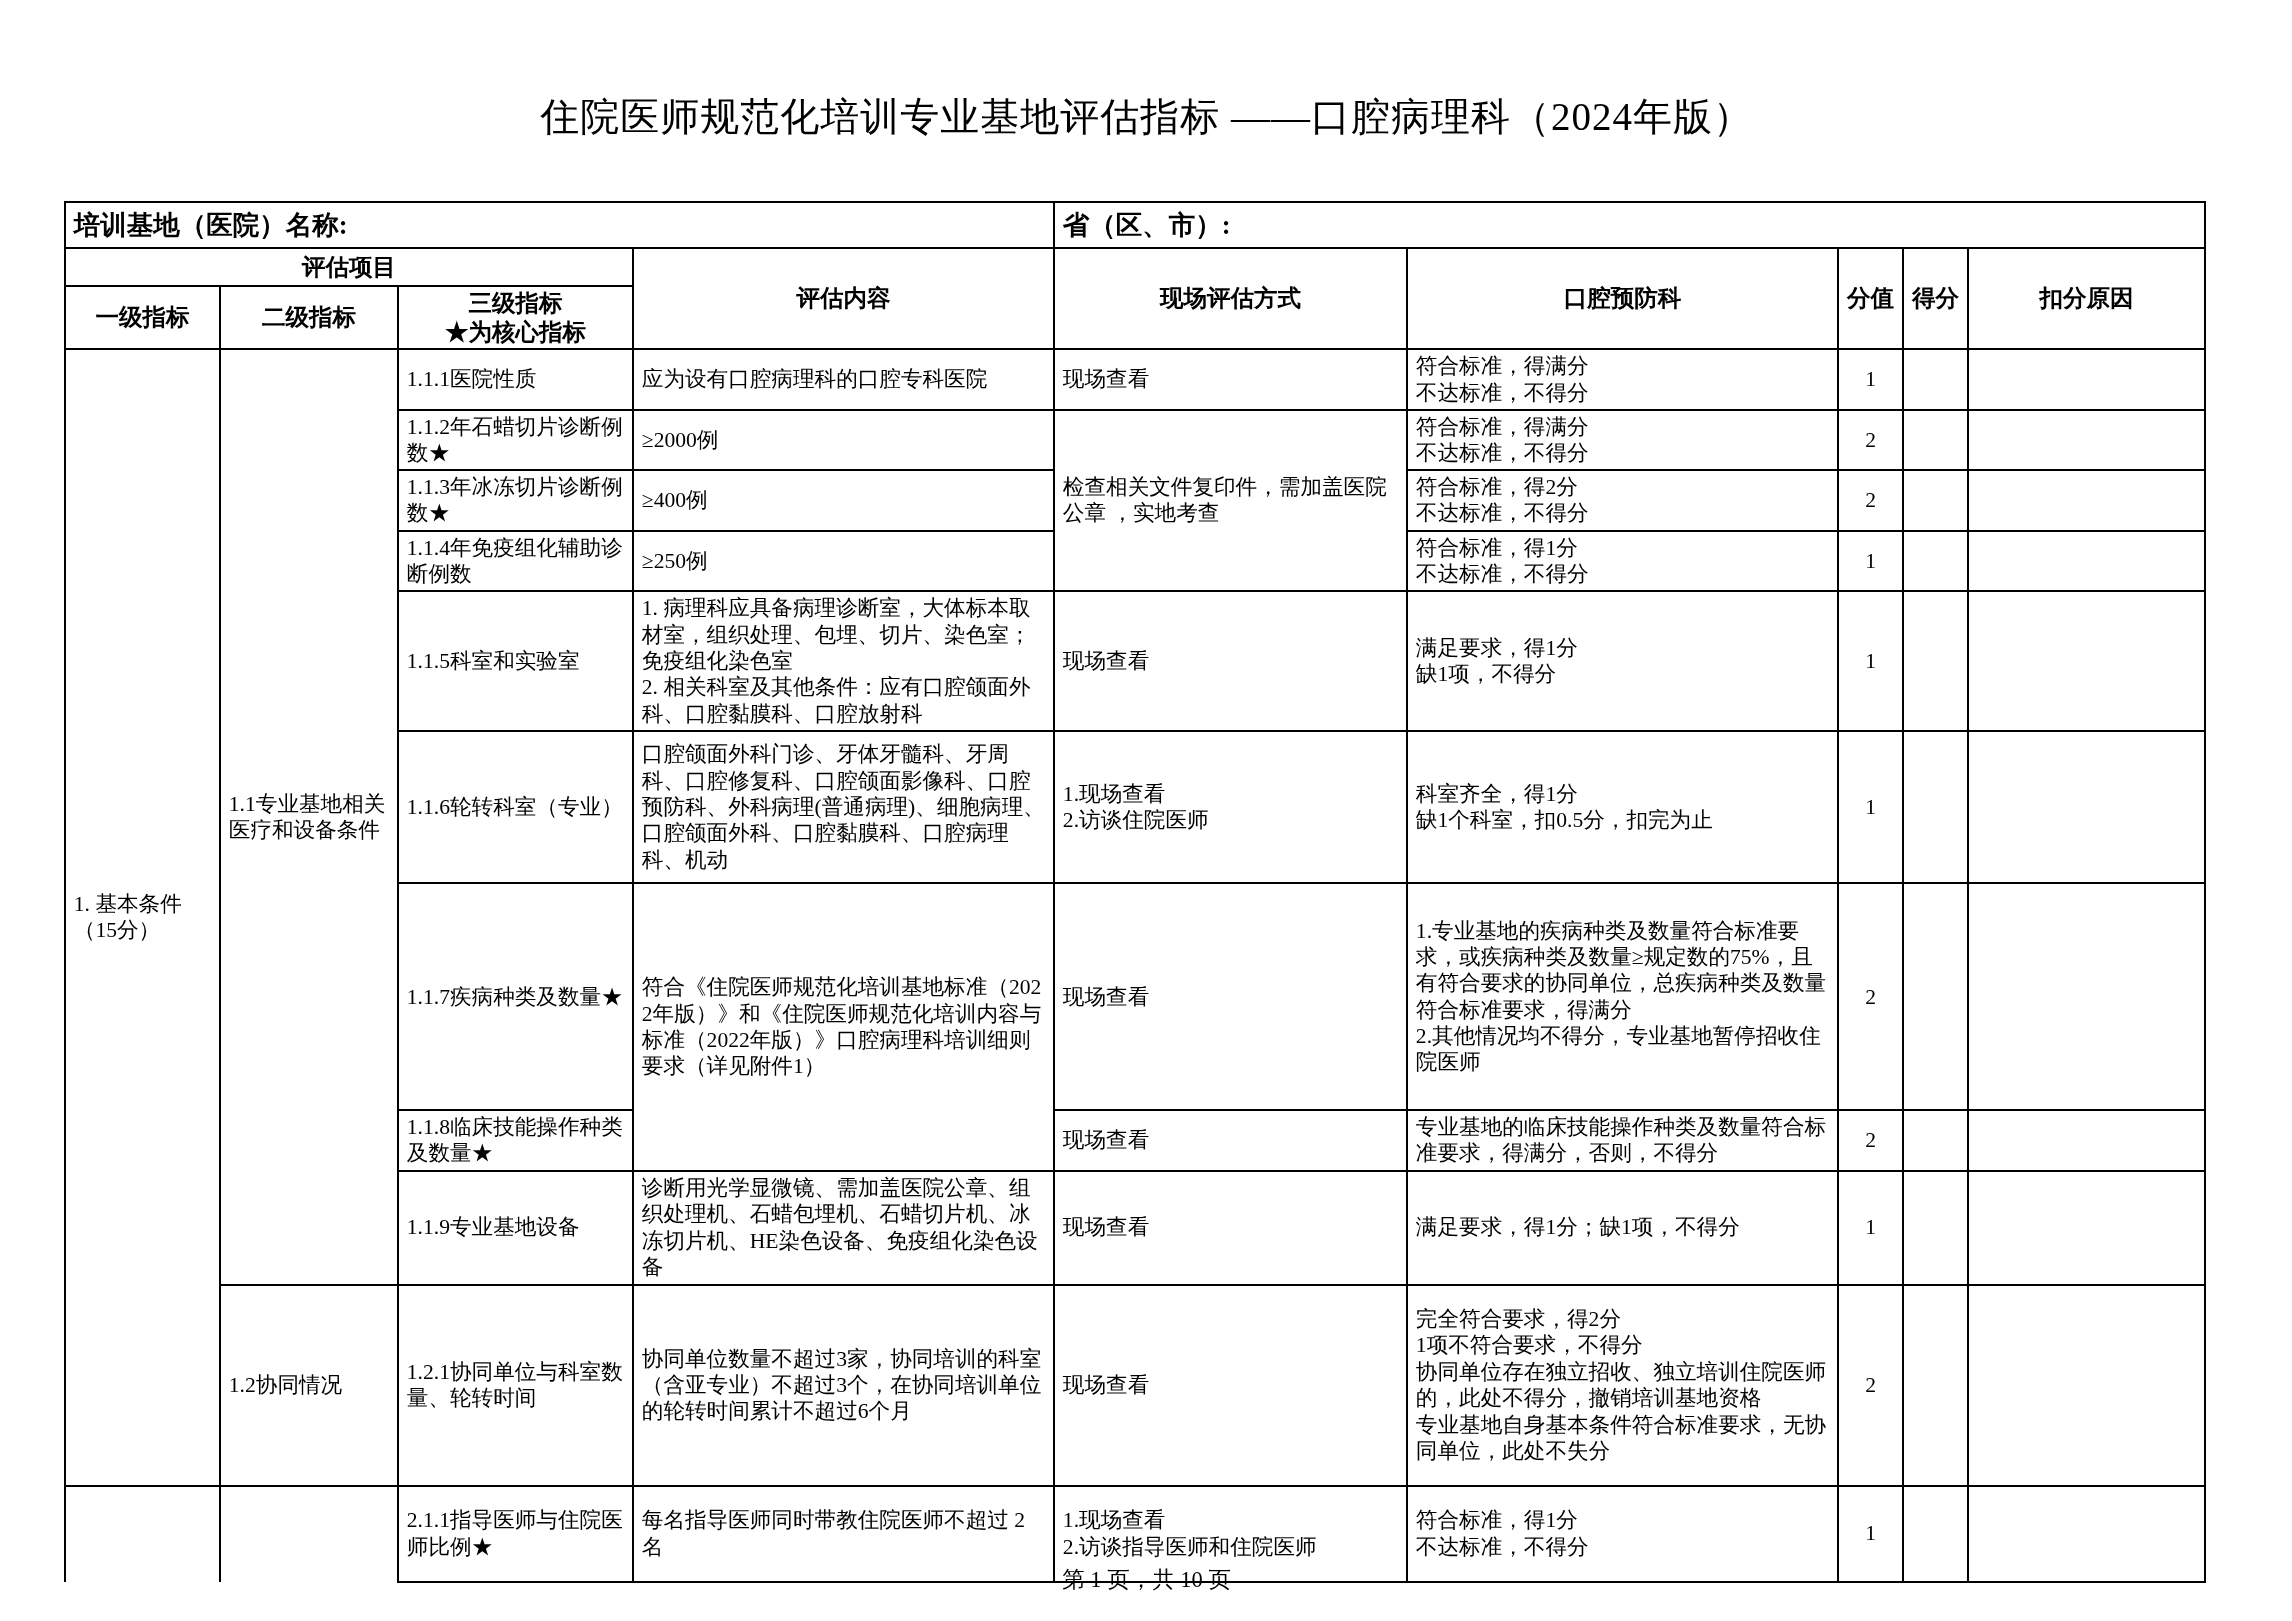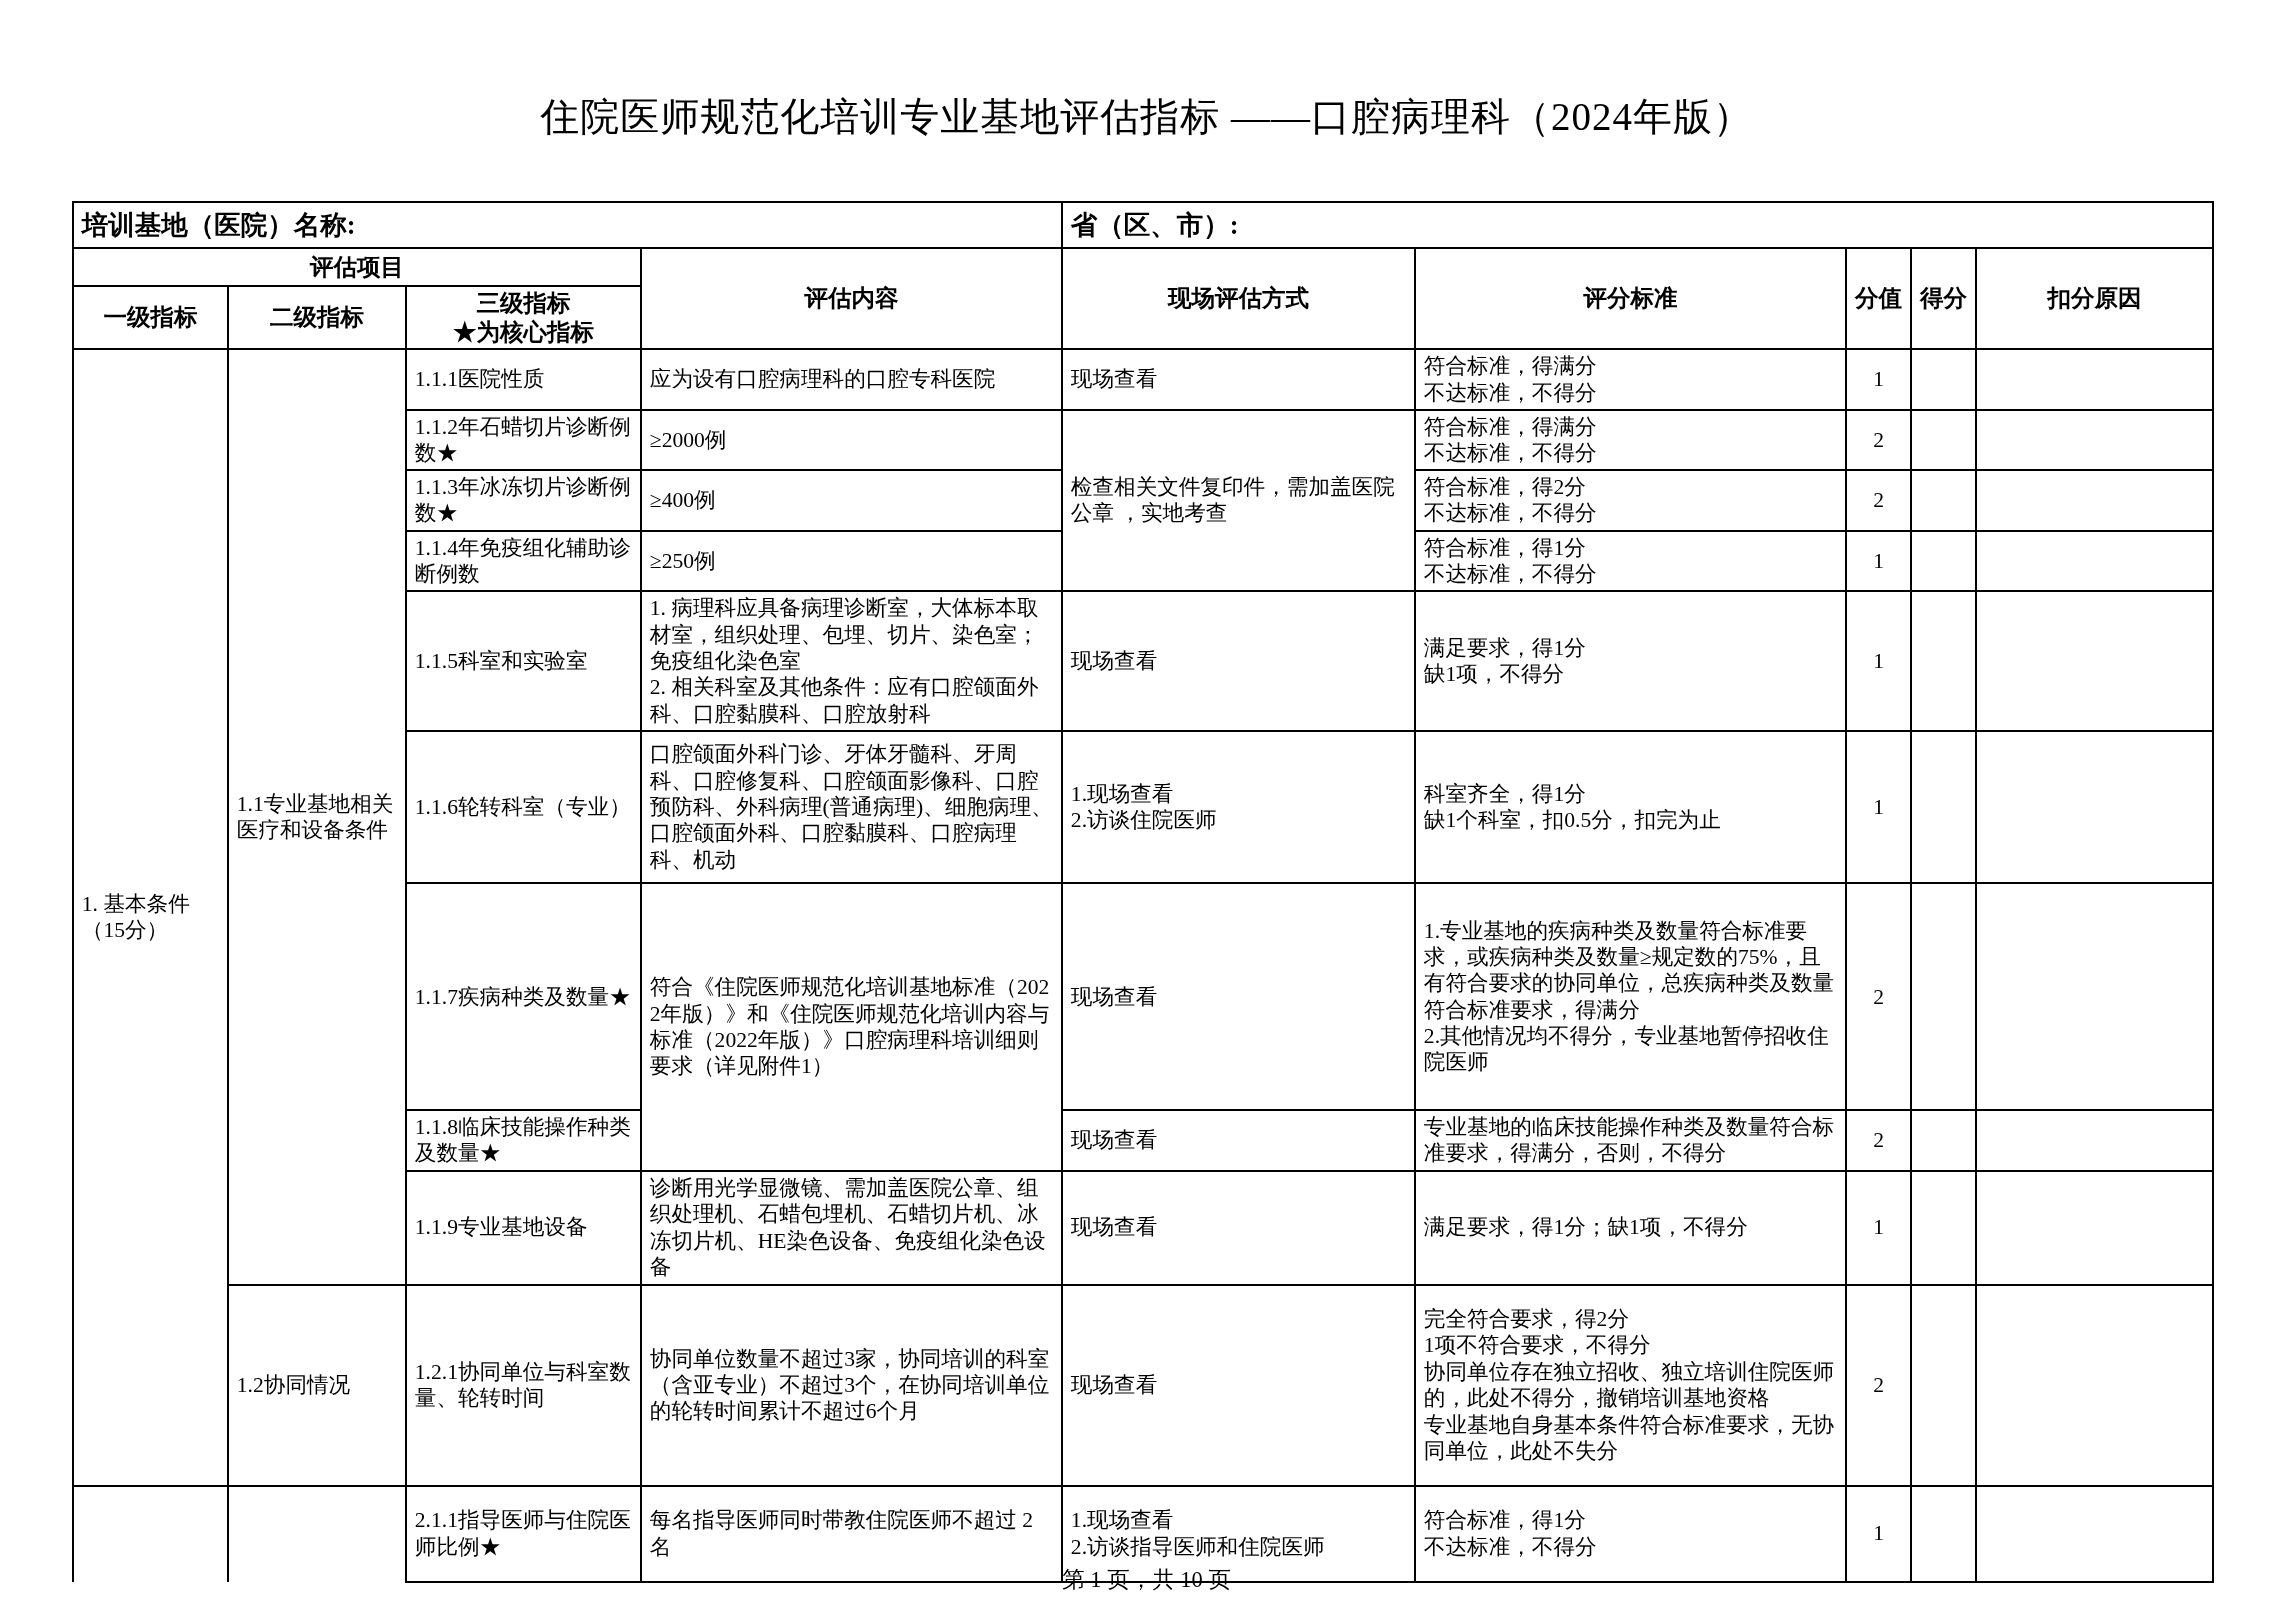--- a/index.html
+++ b/index.html
@@ -7,21 +7,21 @@
   body {
     width:2293px; height:1621px; background:#ffffff; color:#000;
     font-family:"Liberation Serif","DejaVu Serif",serif;
     position:relative; overflow:hidden;
   }
   .title {
     position:absolute; top:90px; left:0; width:100%;
     text-align:center; font-size:39px; font-weight:normal;
     letter-spacing:1px; white-space:nowrap;
   }
-  .sheet { position:absolute; left:72px; top:201px; }
+  .sheet { position:absolute; left:64px; top:201px; }
   table { border-collapse:collapse; table-layout:fixed; width:2141px; }
   td, th {
     border-left:2px solid #000; border-right:2px solid #000;
     border-top:2.9px solid #000; border-bottom:2.9px solid #000;
     padding:2.9px 7.8px; font-size:21.6px; line-height:1.22;
     vertical-align:middle; white-space:pre-line; word-break:break-all;
     text-align:left;
   }
   th { font-size:23.5px; font-weight:bold; text-align:center; padding:2px 7px; }
   .info-cell { font-size:26.5px; font-weight:bold; }
@@ -55,21 +55,21 @@
     <tbody>
         <tr style="height:46px">
       <td class="info-cell" colspan="4">培训基地（医院）名称:</td>
       <td class="info-cell" colspan="5">省（区、市）:</td>
     </tr>
 
     <tr style="height:38px">
       <th colspan="3">评估项目</th>
       <th rowspan="2">评估内容</th>
       <th rowspan="2">现场评估方式</th>
-      <th rowspan="2">评分标准</th>
+      <th rowspan="2">口腔预防科</th>
       <th rowspan="2">分值</th>
       <th rowspan="2">得分</th>
       <th rowspan="2">扣分原因</th>
     </tr>
 
     <tr style="height:60px">
       <th>一级指标</th>
       <th>二级指标</th>
       <th>三级指标
 ★为核心指标</th>

